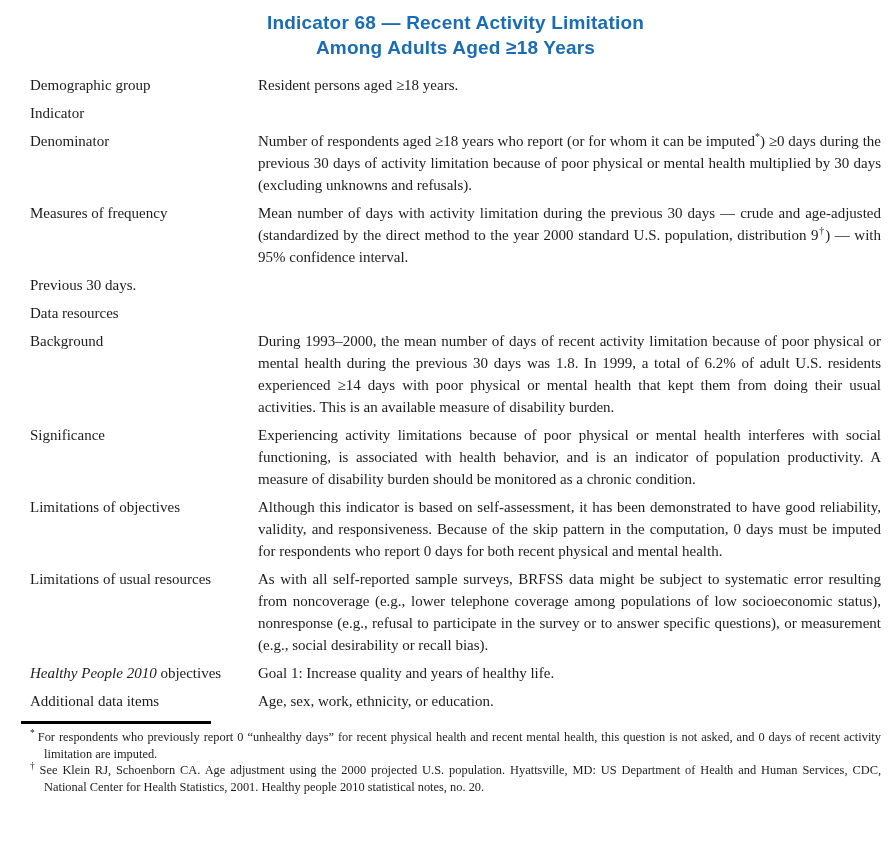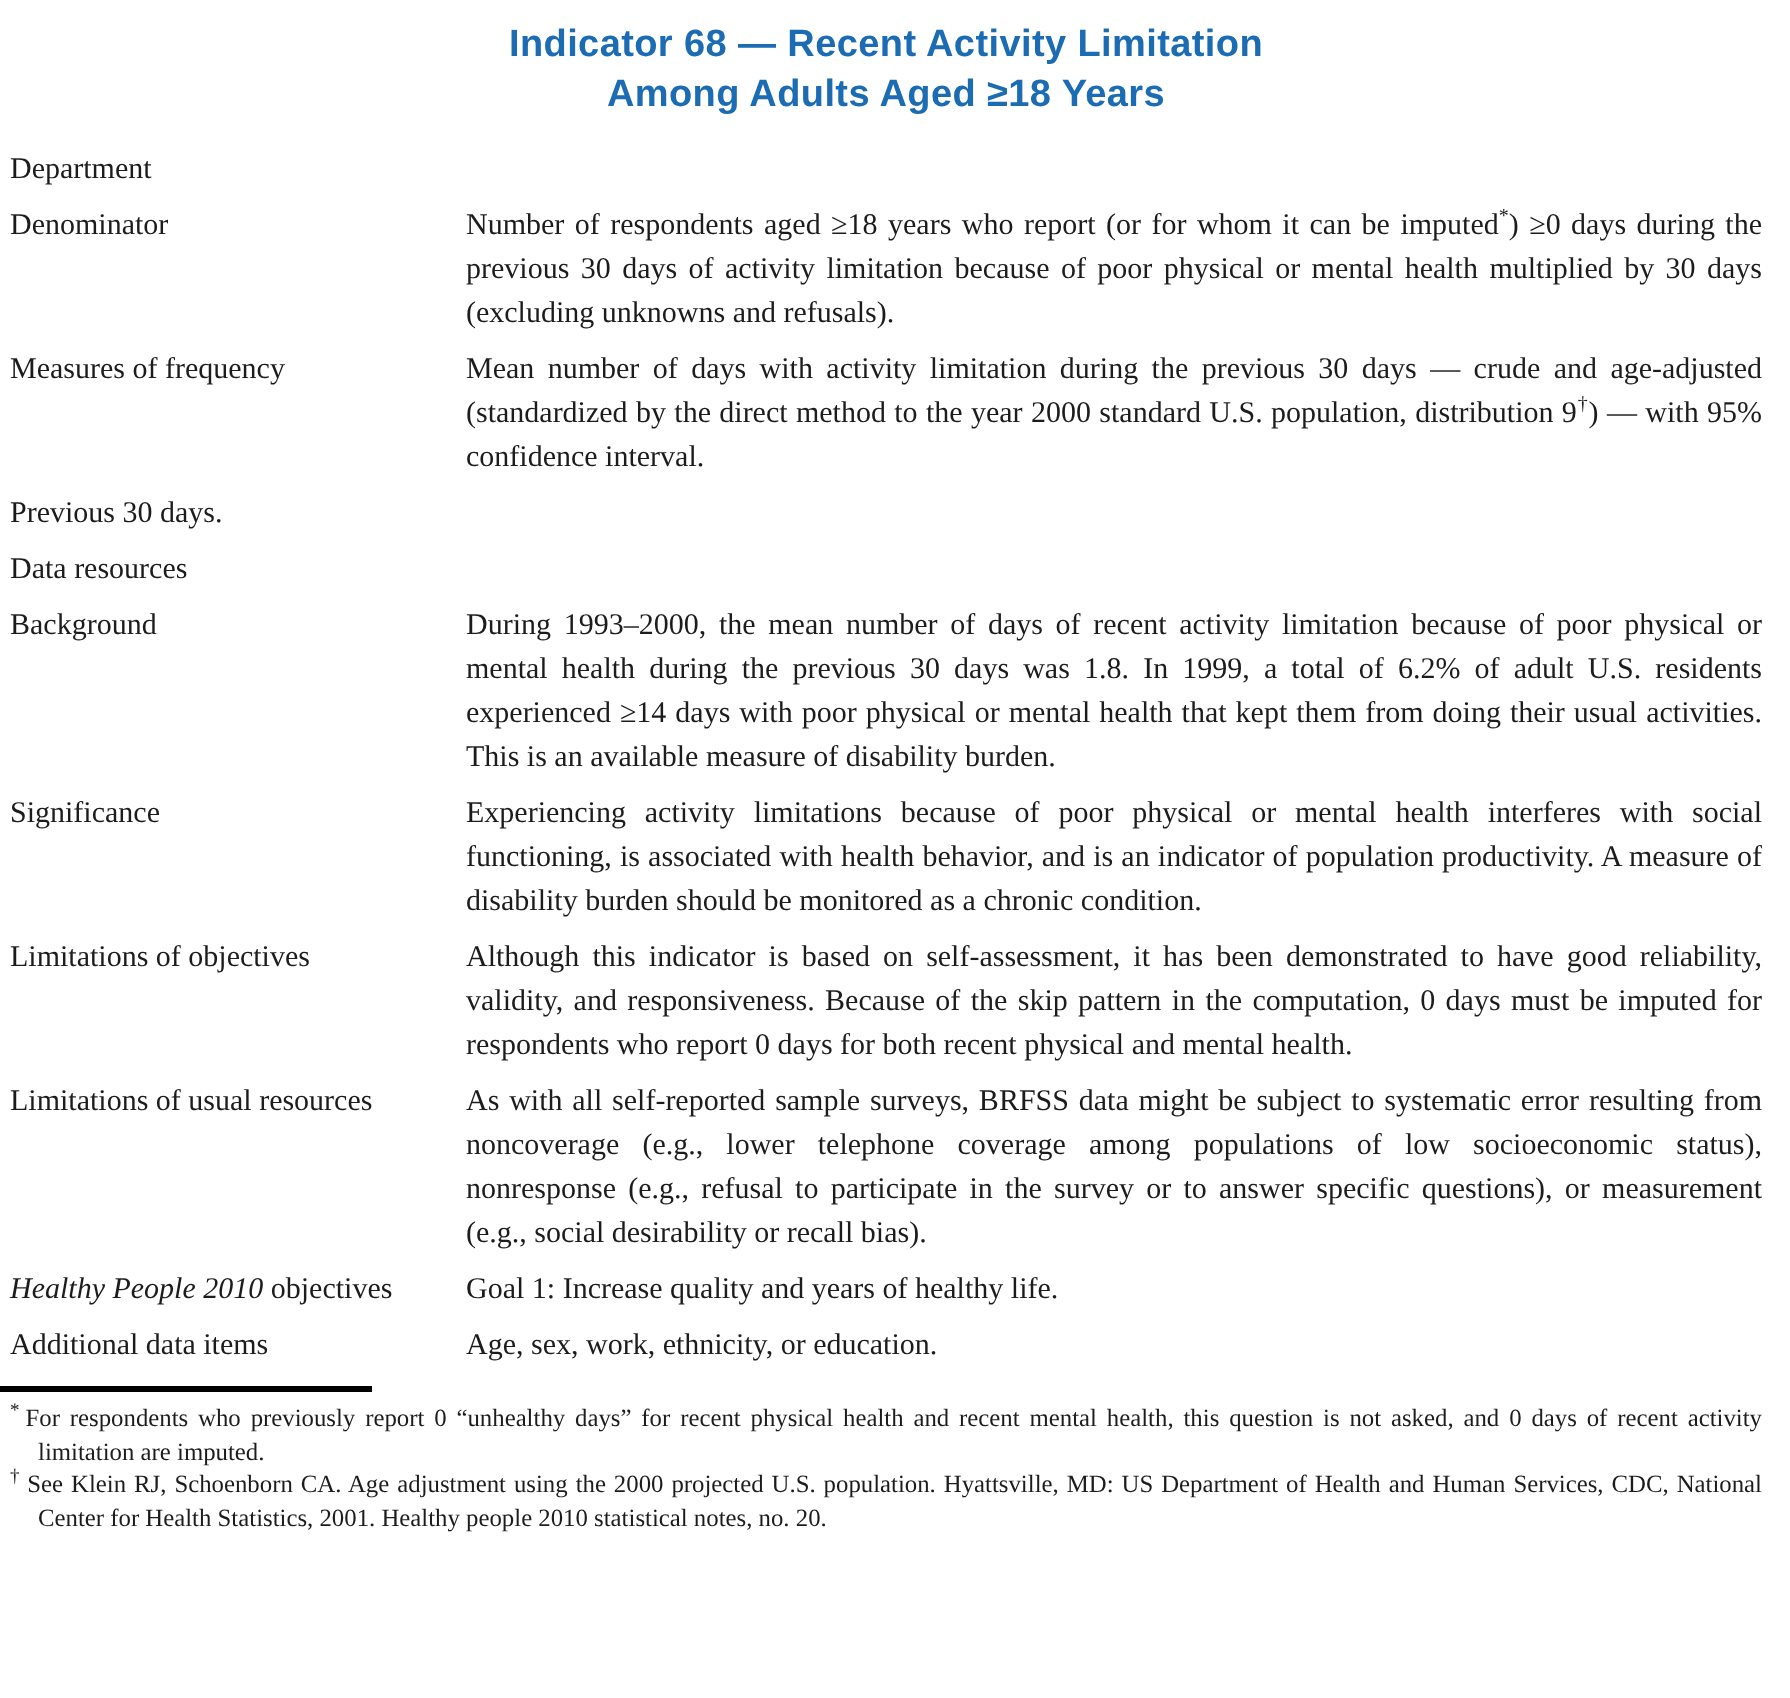--- a/index.html
+++ b/index.html
@@ -11,21 +11,21 @@
     width: 895px;
     height: 849px;
     overflow: hidden;
     font-family: "Liberation Serif", "DejaVu Serif", serif;
     color: #1c1c1c;
   }
   .page {
     box-sizing: border-box;
     width: 895px;
     height: 849px;
-    padding: 8px 14px 6px 5px;
+    padding: 8px 14px 6px 30px;
   }
   .doc-title {
     text-align: center;
     font-family: "Liberation Sans", "DejaVu Sans", sans-serif;
     font-weight: 700;
     font-size: 19px;
     line-height: 25px;
     color: #1b6cb3;
     letter-spacing: 0.2px;
     margin: 2px 0 14px 0;
@@ -81,23 +81,27 @@
 
 <div class="page">
 
   <div class="doc-title">
     <div>Indicator 68 — Recent Activity Limitation</div>
     <div>Among Adults Aged ≥18 Years</div>
   </div>
 
   <div class="fields">
 
+    <div class="row">
+      <div class="label">Demographic group</div>
+      <div class="value">Resident persons aged ≥18 years.</div>
+    </div>
 
     <div class="row">
-      <div class="label">Department</div>
+      <div class="label">Indicator</div>
     </div>
 
     <div class="row">
       <div class="label">Denominator</div>
       <div class="value"><span>Number of respondents aged ≥18 years who report (or for whom it can be imputed</span><sup>*</sup><span>) ≥0 days during the previous 30 days of activity limitation because of poor physical or mental health multiplied by 30 days (excluding unknowns and refusals).</span></div>
     </div>
 
     <div class="row">
       <div class="label">Measures of frequency</div>
       <div class="value"><span>Mean number of days with activity limitation during the previous 30 days — crude and age-adjusted (standardized by the direct method to the year 2000 standard U.S. population, distribution 9</span><sup>†</sup><span>) — with 95% confidence interval.</span></div>

